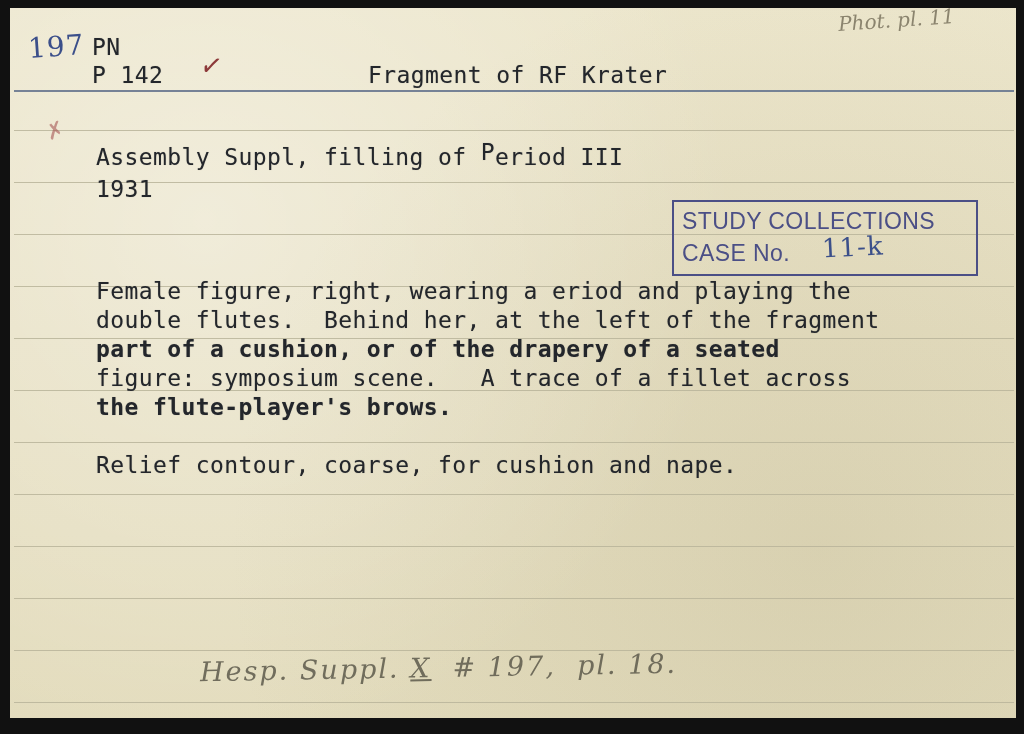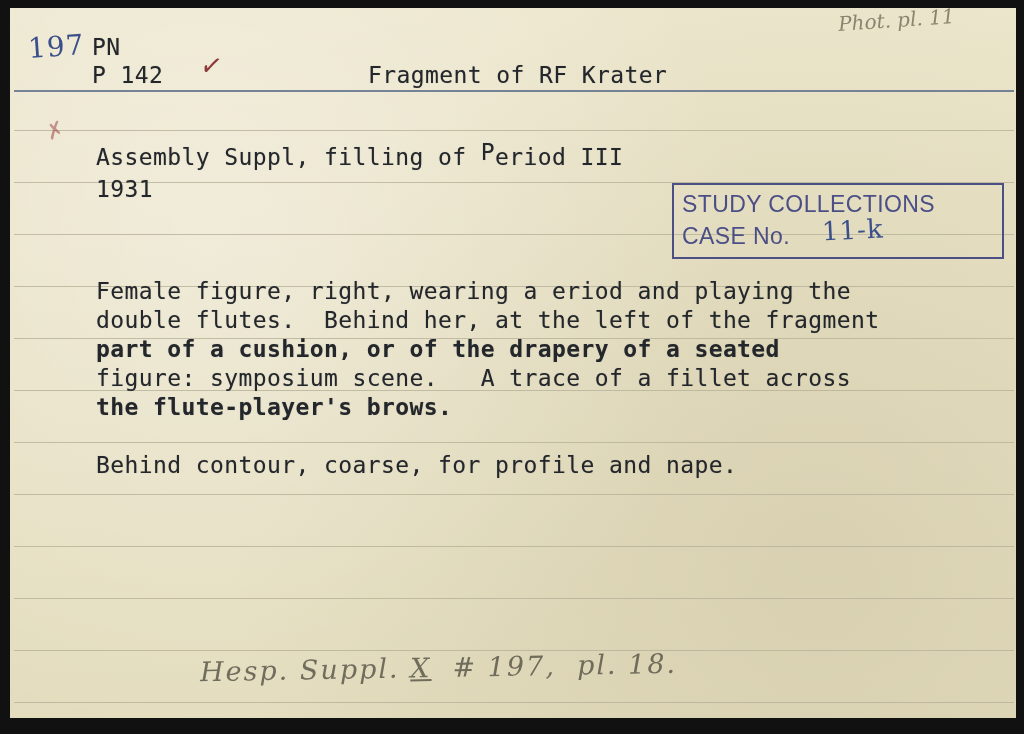--- a/index.html
+++ b/index.html
@@ -135,22 +135,22 @@
 
   #period-sup {
     position: relative;
     top: -5px;
   }
 
   
   #stamp {
     position: absolute;
     left: 672px;
-    top: 183px;
-    width: 332px;
+    top: 200px;
+    width: 306px;
     height: 76px;
     border: 2px solid #4b4f86;
     box-sizing: border-box;
   }
   #stamp .stamp-line1,
   #stamp .stamp-line2 {
     position: absolute;
     left: 8px;
     color: #4b4f86;
     font-family: "Liberation Sans", sans-serif;
@@ -225,21 +225,21 @@
     <div class="stamp-line2">CASE No.</div>
     <div id="case-value">11-k</div>
   </div>
 
   <div class="typed block-line" id="d1">Female figure, right, wearing a eriod and playing the</div>
   <div class="typed block-line" id="d2">double flutes.  Behind her, at the left of the fragment</div>
   <div class="typed block-line" id="d3">part of a cushion, or of the drapery of a seated</div>
   <div class="typed block-line" id="d4">figure: symposium scene.   A trace of a fillet across</div>
   <div class="typed block-line" id="d5">the flute-player's brows.</div>
 
-  <div class="typed block-line" id="r1">Behind contour, coarse, for profile and nape.</div>
+  <div class="typed block-line" id="r1">Relief contour, coarse, for cushion and nape.</div>
 
   <div id="handwriting-bottom"><span>Hesp. Suppl. </span><span class="uline">X</span><span>  # 197,  pl. 18.</span></div>
 
   <div class="edge edge-top"></div>
   <div class="edge edge-bottom"></div>
   <div class="edge edge-left"></div>
   <div class="edge edge-right"></div>
 </div>
 
 </body></html>

